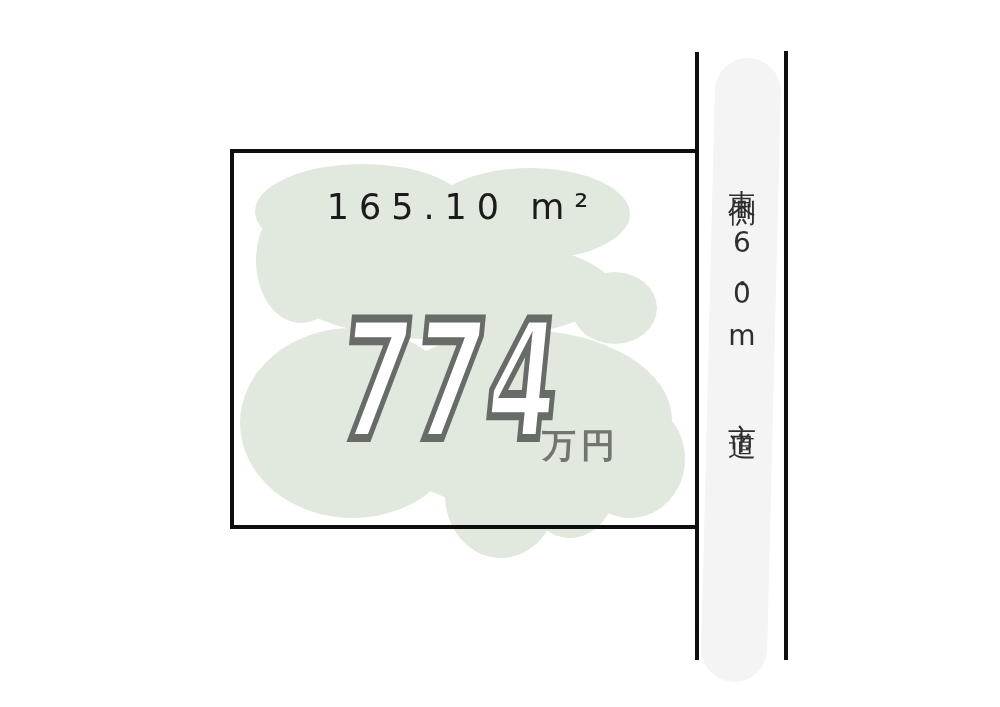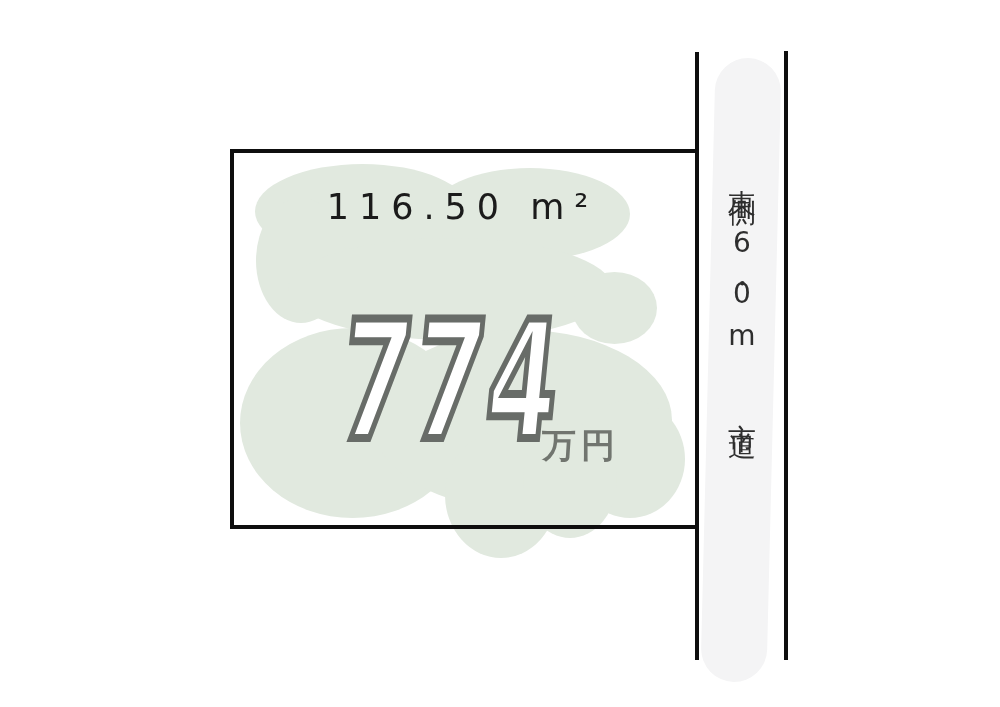--- a/index.html
+++ b/index.html
@@ -131,21 +131,21 @@
   <div class="blob b8"></div>
   <div class="blob b9"></div>
   <div class="blob b10"></div>
 
   <div class="road-surface"></div>
   <div class="road-line road-line-left"></div>
   <div class="road-line road-line-right"></div>
 
   <div class="plot-rect"></div>
 
-  <div class="area-m2">116.50 m²</div>
+  <div class="area-m2">165.10 m²</div>
 
 
   <div class="price-value">774</div>
 
   <div class="price-unit">万円</div>
 
   <div class="road-label">
     <span class="seg">東側</span>
     <span class="seg">6・0m</span>
     <span class="seg">市道</span>

